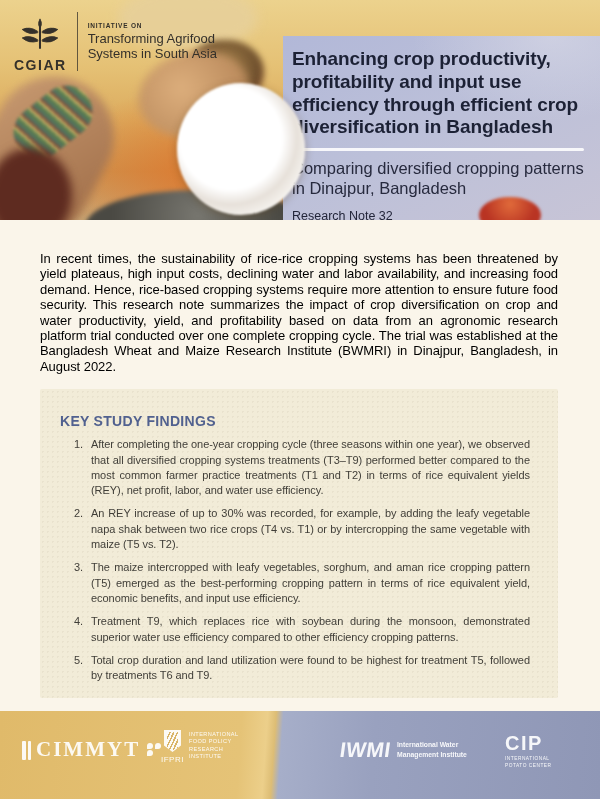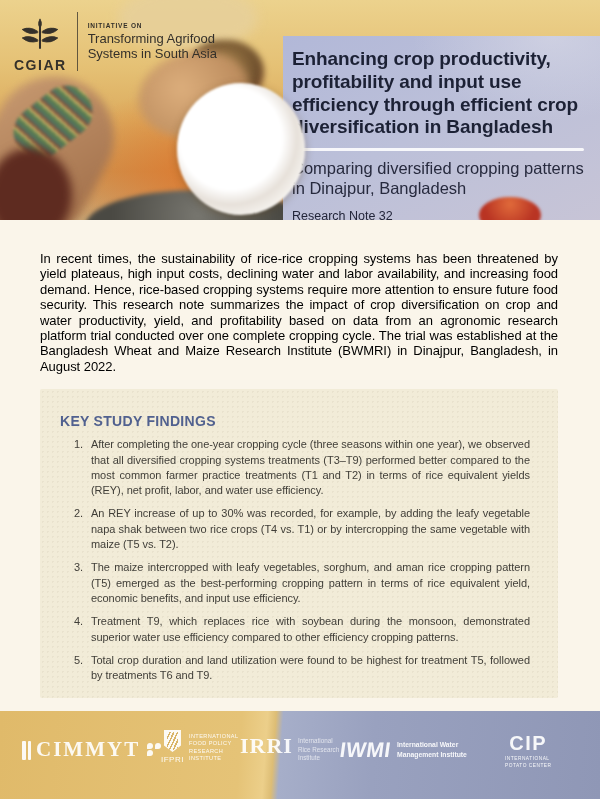--- a/index.html
+++ b/index.html
@@ -79,21 +79,21 @@
   }
   .findings-box li:last-child { margin-bottom:0; }
 
   
   .footer {
     position:relative; flex:0 0 auto; height:88px; overflow:hidden; color:#fff;
     background:linear-gradient(94deg,
       #e0ba6a 0%, #e5c377 40%, #eccf8a 44.2%, #ddbd75 45.6%,
       #a6aec9 46.8%, #99a1bf 62%, #8f97b6 100%);
   }
-  .logo { position:absolute; opacity:.92;align-items:center; }
+  .logo { position:absolute; opacity:.92; }
   .lg-cimmyt { left:22px; top:26px; display:flex; align-items:center; gap:5px; }
   .cimmyt-bars { display:flex; gap:2px; align-items:flex-end; height:20px; }
   .cimmyt-bars i { display:block; width:3.5px; height:19px; background:#fff; border-radius:1px; }
   .cimmyt-word { font-family:"Liberation Serif", serif; font-size:21px; letter-spacing:2px; font-weight:700; }
   .cimmyt-clover { display:grid; grid-template-columns:7px 7px; gap:1px; margin-left:2px; }
   .cimmyt-clover i { width:6px; height:6px; background:#fff; border-radius:50% 50% 50% 10%; }
   .lg-ifpri { left:161px; top:19px; display:flex; gap:5px; }
   .ifpri-shield-col { display:flex; flex-direction:column; align-items:center; }
   .ifpri-shield { width:17px; height:22px; background:#fff; clip-path:polygon(0 0,100% 0,100% 70%,50% 100%,0 70%);
     position:relative; }
@@ -197,28 +197,20 @@
         <span class="ifpri-abbr">IFPRI</span>
       </span>
       <span class="ifpri-lines">
         <div>INTERNATIONAL</div>
         <div>FOOD POLICY</div>
         <div>RESEARCH</div>
         <div>INSTITUTE</div>
       </span>
     </div>
 
-    <div class="logo lg-irri">
-      <span class="irri-abbr">IRRI</span>
-      <span class="irri-lines">
-        <div>International</div>
-        <div>Rice Research</div>
-        <div>Institute</div>
-      </span>
-    </div>
 
     <div class="logo lg-iwmi">
       <span class="iwmi-abbr">IWMI</span>
       <span class="iwmi-lines">
         <div>International Water</div>
         <div>Management Institute</div>
       </span>
     </div>
 
     <div class="logo lg-cip">

